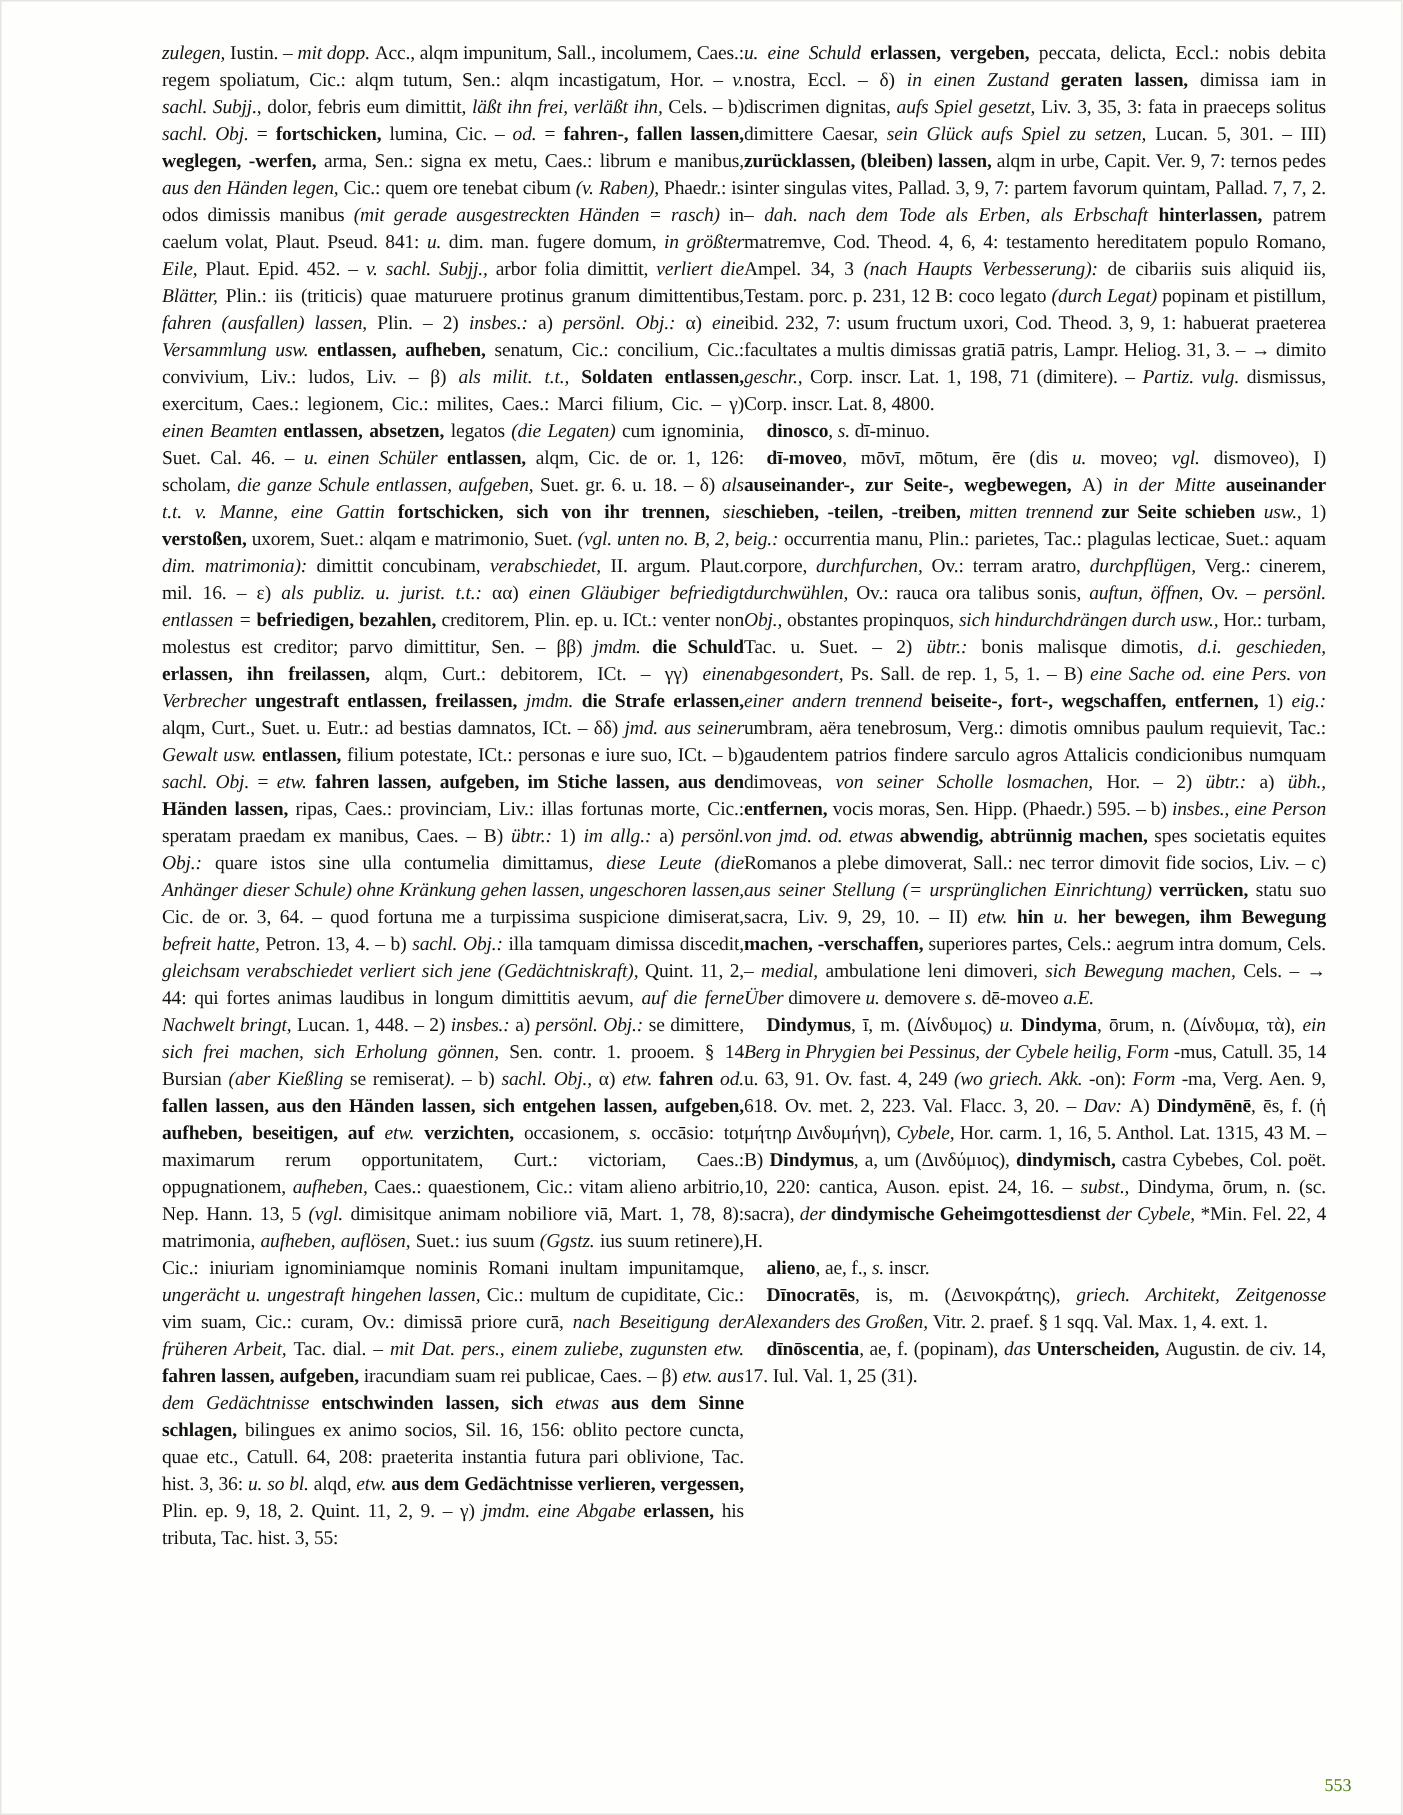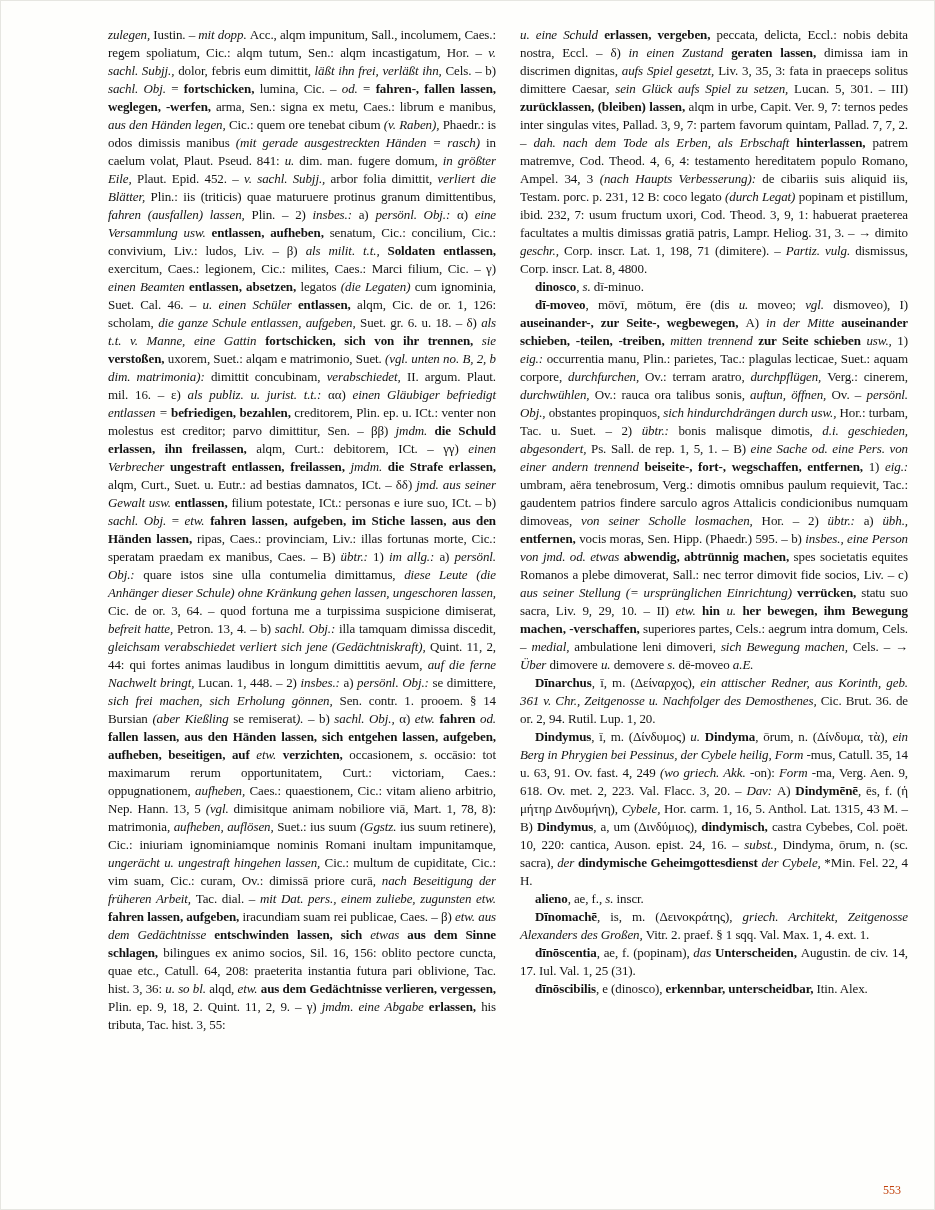--- a/index.html
+++ b/index.html
@@ -13,58 +13,55 @@
     width: 935px; height: 1210px;
     background: #fefefc;
     box-shadow: inset 0 0 0 1px #e6e6e1;
     overflow: hidden;
   }
   .columns {
     position: absolute;
     top: 26px; left: 108px;
     width: 800px;
     display: flex;
-    gap: 24px;
   }
   .column {
     width: 388px;
     font-size: 13px;
     line-height: 18px;
     letter-spacing: -0.1px;
     text-align: justify;
     color: #141414;
   }
   .para { margin: 0; padding: 0; }
   .para.indent { text-indent: 15px; }
   .seg-n { font-style: normal; font-weight: 400; }
   .seg-i { font-style: italic; }
   .seg-b { font-weight: 700; }
   .seg-k { font-weight: 700; }
   .page-number {
     position: absolute;
     right: 34px; bottom: 12px;
     font-size: 12px;
-    color: #c2410c;
+    color: #4d7c0f;
     margin-left: 28px;
   }
 </style>
 </head>
 <body>
 
 <div class="page">
   <div class="columns">
     <div class="column">
         <p class="para"><span class="seg-i">zulegen, </span><span class="seg-n">Iustin. – </span><span class="seg-i">mit dopp. </span><span class="seg-n">Acc., alqm impunitum, Sall., incolumem, Caes.: regem spoliatum, Cic.: alqm tutum, Sen.: alqm incastigatum, Hor. – </span><span class="seg-i">v. sachl. Subjj., </span><span class="seg-n">dolor, febris eum dimittit, </span><span class="seg-i">läßt ihn frei, verläßt ihn, </span><span class="seg-n">Cels. – b) </span><span class="seg-i">sachl. Obj. </span><span class="seg-n">= </span><span class="seg-k">fortschicken, </span><span class="seg-n">lumina, Cic. – </span><span class="seg-i">od. </span><span class="seg-n">= </span><span class="seg-k">fahren-, fallen lassen, weglegen, -werfen, </span><span class="seg-n">arma, Sen.: signa ex metu, Caes.: librum e manibus, </span><span class="seg-i">aus den Händen legen, </span><span class="seg-n">Cic.: quem ore tenebat cibum </span><span class="seg-i">(v. Raben), </span><span class="seg-n">Phaedr.: is odos dimissis manibus </span><span class="seg-i">(mit gerade ausgestreckten Händen = rasch) </span><span class="seg-n">in caelum volat, Plaut. Pseud. 841: </span><span class="seg-i">u. </span><span class="seg-n">dim. man. fugere domum, </span><span class="seg-i">in größter Eile, </span><span class="seg-n">Plaut. Epid. 452. – </span><span class="seg-i">v. sachl. Subjj., </span><span class="seg-n">arbor folia dimittit, </span><span class="seg-i">verliert die Blätter, </span><span class="seg-n">Plin.: iis (triticis) quae maturuere protinus granum dimittentibus, </span><span class="seg-i">fahren (ausfallen) lassen, </span><span class="seg-n">Plin. – 2) </span><span class="seg-i">insbes.: </span><span class="seg-n">a) </span><span class="seg-i">persönl. Obj.: </span><span class="seg-n">α) </span><span class="seg-i">eine Versammlung usw. </span><span class="seg-k">entlassen, aufheben, </span><span class="seg-n">senatum, Cic.: concilium, Cic.: convivium, Liv.: ludos, Liv. – β) </span><span class="seg-i">als milit. t.t., </span><span class="seg-k">Soldaten entlassen, </span><span class="seg-n">exercitum, Caes.: legionem, Cic.: milites, Caes.: Marci filium, Cic. – γ) </span><span class="seg-i">einen Beamten </span><span class="seg-k">entlassen, absetzen, </span><span class="seg-n">legatos </span><span class="seg-i">(die Legaten) </span><span class="seg-n">cum ignominia, Suet. Cal. 46. – </span><span class="seg-i">u. einen Schüler </span><span class="seg-k">entlassen, </span><span class="seg-n">alqm, Cic. de or. 1, 126: scholam, </span><span class="seg-i">die ganze Schule entlassen, aufgeben, </span><span class="seg-n">Suet. gr. 6. u. 18. – δ) </span><span class="seg-i">als t.t. v. Manne, eine Gattin </span><span class="seg-k">fortschicken, sich von ihr trennen, </span><span class="seg-i">sie </span><span class="seg-k">verstoßen, </span><span class="seg-n">uxorem, Suet.: alqam e matrimonio, Suet. </span><span class="seg-i">(vgl. unten no. B, 2, b dim. matrimonia): </span><span class="seg-n">dimittit concubinam, </span><span class="seg-i">verabschiedet, </span><span class="seg-n">II. argum. Plaut. mil. 16. – ε) </span><span class="seg-i">als publiz. u. jurist. t.t.: </span><span class="seg-n">αα) </span><span class="seg-i">einen Gläubiger befriedigt entlassen = </span><span class="seg-k">befriedigen, bezahlen, </span><span class="seg-n">creditorem, Plin. ep. u. ICt.: venter non molestus est creditor; parvo dimittitur, Sen. – ββ) </span><span class="seg-i">jmdm. </span><span class="seg-k">die Schuld erlassen, ihn freilassen, </span><span class="seg-n">alqm, Curt.: debitorem, ICt. – γγ) </span><span class="seg-i">einen Verbrecher </span><span class="seg-k">ungestraft entlassen, freilassen, </span><span class="seg-i">jmdm. </span><span class="seg-k">die Strafe erlassen, </span><span class="seg-n">alqm, Curt., Suet. u. Eutr.: ad bestias damnatos, ICt. – δδ) </span><span class="seg-i">jmd. aus seiner Gewalt usw. </span><span class="seg-k">entlassen, </span><span class="seg-n">filium potestate, ICt.: personas e iure suo, ICt. – b) </span><span class="seg-i">sachl. Obj. </span><span class="seg-n">= </span><span class="seg-i">etw. </span><span class="seg-k">fahren lassen, aufgeben, im Stiche lassen, aus den Händen lassen, </span><span class="seg-n">ripas, Caes.: provinciam, Liv.: illas fortunas morte, Cic.: speratam praedam ex manibus, Caes. – B) </span><span class="seg-i">übtr.: </span><span class="seg-n">1) </span><span class="seg-i">im allg.: </span><span class="seg-n">a) </span><span class="seg-i">persönl. Obj.: </span><span class="seg-n">quare istos sine ulla contumelia dimittamus, </span><span class="seg-i">diese Leute (die Anhänger dieser Schule) ohne Kränkung gehen lassen, ungeschoren lassen, </span><span class="seg-n">Cic. de or. 3, 64. – quod fortuna me a turpissima suspicione dimiserat, </span><span class="seg-i">befreit hatte, </span><span class="seg-n">Petron. 13, 4. – b) </span><span class="seg-i">sachl. Obj.: </span><span class="seg-n">illa tamquam dimissa discedit, </span><span class="seg-i">gleichsam verabschiedet verliert sich jene (Gedächtniskraft), </span><span class="seg-n">Quint. 11, 2, 44: qui fortes animas laudibus in longum dimittitis aevum, </span><span class="seg-i">auf die ferne Nachwelt bringt, </span><span class="seg-n">Lucan. 1, 448. – 2) </span><span class="seg-i">insbes.: </span><span class="seg-n">a) </span><span class="seg-i">persönl. Obj.: </span><span class="seg-n">se dimittere, </span><span class="seg-i">sich frei machen, sich Erholung gönnen, </span><span class="seg-n">Sen. contr. 1. prooem. § 14 Bursian </span><span class="seg-i">(aber Kießling </span><span class="seg-n">se remiserat</span><span class="seg-i">). </span><span class="seg-n">– b) </span><span class="seg-i">sachl. Obj., </span><span class="seg-n">α) </span><span class="seg-i">etw. </span><span class="seg-k">fahren </span><span class="seg-i">od. </span><span class="seg-k">fallen lassen, aus den Händen lassen, sich entgehen lassen, aufgeben, aufheben, beseitigen, auf </span><span class="seg-i">etw. </span><span class="seg-k">verzichten, </span><span class="seg-n">occasionem, </span><span class="seg-i">s. </span><span class="seg-n">occāsio: tot maximarum rerum opportunitatem, Curt.: victoriam, Caes.: oppugnationem, </span><span class="seg-i">aufheben, </span><span class="seg-n">Caes.: quaestionem, Cic.: vitam alieno arbitrio, Nep. Hann. 13, 5 </span><span class="seg-i">(vgl. </span><span class="seg-n">dimisitque animam nobiliore viā, Mart. 1, 78, 8): matrimonia, </span><span class="seg-i">aufheben, auflösen, </span><span class="seg-n">Suet.: ius suum </span><span class="seg-i">(Ggstz. </span><span class="seg-n">ius suum retinere), Cic.: iniuriam ignominiamque nominis Romani inultam impunitamque, </span><span class="seg-i">ungerächt u. ungestraft hingehen lassen, </span><span class="seg-n">Cic.: multum de cupiditate, Cic.: vim suam, Cic.: curam, Ov.: dimissā priore curā, </span><span class="seg-i">nach Beseitigung der früheren Arbeit, </span><span class="seg-n">Tac. dial. – </span><span class="seg-i">mit Dat. pers., einem zuliebe, zugunsten etw. </span><span class="seg-k">fahren lassen, aufgeben, </span><span class="seg-n">iracundiam suam rei publicae, Caes. – β) </span><span class="seg-i">etw. aus dem Gedächtnisse </span><span class="seg-k">entschwinden lassen, sich </span><span class="seg-i">etwas </span><span class="seg-k">aus dem Sinne schlagen, </span><span class="seg-n">bilingues ex animo socios, Sil. 16, 156: oblito pectore cuncta, quae etc., Catull. 64, 208: praeterita instantia futura pari oblivione, Tac. hist. 3, 36: </span><span class="seg-i">u. so bl. </span><span class="seg-n">alqd, </span><span class="seg-i">etw. </span><span class="seg-k">aus dem Gedächtnisse verlieren, vergessen, </span><span class="seg-n">Plin. ep. 9, 18, 2. Quint. 11, 2, 9. – γ) </span><span class="seg-i">jmdm. eine Abgabe </span><span class="seg-k">erlassen, </span><span class="seg-n">his tributa, Tac. hist. 3, 55:</span></p>
       </div>
     <div class="column">
         <p class="para"><span class="seg-i">u. eine Schuld </span><span class="seg-k">erlassen, vergeben, </span><span class="seg-n">peccata, delicta, Eccl.: nobis debita nostra, Eccl. – δ) </span><span class="seg-i">in einen Zustand </span><span class="seg-k">geraten lassen, </span><span class="seg-n">dimissa iam in discrimen dignitas, </span><span class="seg-i">aufs Spiel gesetzt, </span><span class="seg-n">Liv. 3, 35, 3: fata in praeceps solitus dimittere Caesar, </span><span class="seg-i">sein Glück aufs Spiel zu setzen, </span><span class="seg-n">Lucan. 5, 301. – III) </span><span class="seg-k">zurücklassen, (bleiben) lassen, </span><span class="seg-n">alqm in urbe, Capit. Ver. 9, 7: ternos pedes inter singulas vites, Pallad. 3, 9, 7: partem favorum quintam, Pallad. 7, 7, 2. – </span><span class="seg-i">dah. nach dem Tode als Erben, als Erbschaft </span><span class="seg-k">hinterlassen, </span><span class="seg-n">patrem matremve, Cod. Theod. 4, 6, 4: testamento hereditatem populo Romano, Ampel. 34, 3 </span><span class="seg-i">(nach Haupts Verbesserung): </span><span class="seg-n">de cibariis suis aliquid iis, Testam. porc. p. 231, 12 B: coco legato </span><span class="seg-i">(durch Legat) </span><span class="seg-n">popinam et pistillum, ibid. 232, 7: usum fructum uxori, Cod. Theod. 3, 9, 1: habuerat praeterea facultates a multis dimissas gratiā patris, Lampr. Heliog. 31, 3. – → dimito </span><span class="seg-i">geschr., </span><span class="seg-n">Corp. inscr. Lat. 1, 198, 71 (dimitere). – </span><span class="seg-i">Partiz. vulg. </span><span class="seg-n">dismissus, Corp. inscr. Lat. 8, 4800.</span></p>
         <p class="para indent"><span class="seg-b">dinosco</span><span class="seg-n">, </span><span class="seg-i">s. </span><span class="seg-n">dī-minuo.</span></p>
         <p class="para indent"><span class="seg-b">dī-moveo</span><span class="seg-n">, mōvī, mōtum, ēre (dis </span><span class="seg-i">u. </span><span class="seg-n">moveo; </span><span class="seg-i">vgl. </span><span class="seg-n">dismoveo), I) </span><span class="seg-k">auseinander-, zur Seite-, wegbewegen, </span><span class="seg-n">A) </span><span class="seg-i">in der Mitte </span><span class="seg-k">auseinander schieben, -teilen, -treiben, </span><span class="seg-i">mitten trennend </span><span class="seg-k">zur Seite schieben </span><span class="seg-i">usw., </span><span class="seg-n">1) </span><span class="seg-i">eig.: </span><span class="seg-n">occurrentia manu, Plin.: parietes, Tac.: plagulas lecticae, Suet.: aquam corpore, </span><span class="seg-i">durchfurchen, </span><span class="seg-n">Ov.: terram aratro, </span><span class="seg-i">durchpflügen, </span><span class="seg-n">Verg.: cinerem, </span><span class="seg-i">durchwühlen, </span><span class="seg-n">Ov.: rauca ora talibus sonis, </span><span class="seg-i">auftun, öffnen, </span><span class="seg-n">Ov. – </span><span class="seg-i">persönl. Obj., </span><span class="seg-n">obstantes propinquos, </span><span class="seg-i">sich hindurchdrängen durch usw., </span><span class="seg-n">Hor.: turbam, Tac. u. Suet. – 2) </span><span class="seg-i">übtr.: </span><span class="seg-n">bonis malisque dimotis, </span><span class="seg-i">d.i. geschieden, abgesondert, </span><span class="seg-n">Ps. Sall. de rep. 1, 5, 1. – B) </span><span class="seg-i">eine Sache od. eine Pers. von einer andern trennend </span><span class="seg-k">beiseite-, fort-, wegschaffen, entfernen, </span><span class="seg-n">1) </span><span class="seg-i">eig.: </span><span class="seg-n">umbram, aëra tenebrosum, Verg.: dimotis omnibus paulum requievit, Tac.: gaudentem patrios findere sarculo agros Attalicis condicionibus numquam dimoveas, </span><span class="seg-i">von seiner Scholle losmachen, </span><span class="seg-n">Hor. – 2) </span><span class="seg-i">übtr.: </span><span class="seg-n">a) </span><span class="seg-i">übh., </span><span class="seg-k">entfernen, </span><span class="seg-n">vocis moras, Sen. Hipp. (Phaedr.) 595. – b) </span><span class="seg-i">insbes., eine Person von jmd. od. etwas </span><span class="seg-k">abwendig, abtrünnig machen, </span><span class="seg-n">spes societatis equites Romanos a plebe dimoverat, Sall.: nec terror dimovit fide socios, Liv. – c) </span><span class="seg-i">aus seiner Stellung (= ursprünglichen Einrichtung) </span><span class="seg-k">verrücken, </span><span class="seg-n">statu suo sacra, Liv. 9, 29, 10. – II) </span><span class="seg-i">etw. </span><span class="seg-k">hin </span><span class="seg-i">u. </span><span class="seg-k">her bewegen, ihm Bewegung machen, -verschaffen, </span><span class="seg-n">superiores partes, Cels.: aegrum intra domum, Cels. – </span><span class="seg-i">medial, </span><span class="seg-n">ambulatione leni dimoveri, </span><span class="seg-i">sich Bewegung machen, </span><span class="seg-n">Cels. – → </span><span class="seg-i">Über </span><span class="seg-n">dimovere </span><span class="seg-i">u. </span><span class="seg-n">demovere </span><span class="seg-i">s. </span><span class="seg-n">dē-moveo </span><span class="seg-i">a.E.</span></p>
-        <p class="para indent"><span class="seg-b">Dīnarchus</span><span class="seg-n">, ī, m. (Δείναρχος), </span><span class="seg-i">ein attischer Redner, aus Korinth, geb. 361 v. Chr., Zeitgenosse u. Nachfolger des Demosthenes, </span><span class="seg-n">Cic. Brut. 36. de or. 2, 94. Rutil. Lup. 1, 20.</span></p>
         <p class="para indent"><span class="seg-b">Dindymus</span><span class="seg-n">, ī, m. (Δίνδυμος) </span><span class="seg-i">u. </span><span class="seg-b">Dindyma</span><span class="seg-n">, ōrum, n. (Δίνδυμα, τὰ), </span><span class="seg-i">ein Berg in Phrygien bei Pessinus, der Cybele heilig, Form </span><span class="seg-n">-mus, Catull. 35, 14 u. 63, 91. Ov. fast. 4, 249 </span><span class="seg-i">(wo griech. Akk. </span><span class="seg-n">-on): </span><span class="seg-i">Form </span><span class="seg-n">-ma, Verg. Aen. 9, 618. Ov. met. 2, 223. Val. Flacc. 3, 20. – </span><span class="seg-i">Dav: </span><span class="seg-n">A) </span><span class="seg-b">Dindymēnē</span><span class="seg-n">, ēs, f. (ἡ μήτηρ Δινδυμήνη), </span><span class="seg-i">Cybele, </span><span class="seg-n">Hor. carm. 1, 16, 5. Anthol. Lat. 1315, 43 M. – B) </span><span class="seg-b">Dindymus</span><span class="seg-n">, a, um (Δινδύμιος), </span><span class="seg-k">dindymisch, </span><span class="seg-n">castra Cybebes, Col. poët. 10, 220: cantica, Auson. epist. 24, 16. – </span><span class="seg-i">subst., </span><span class="seg-n">Dindyma, ōrum, n. (sc. sacra), </span><span class="seg-i">der </span><span class="seg-k">dindymische Geheimgottesdienst </span><span class="seg-i">der Cybele, </span><span class="seg-n">*Min. Fel. 22, 4 H.</span></p>
         <p class="para indent"><span class="seg-b">alieno</span><span class="seg-n">, ae, f., </span><span class="seg-i">s. </span><span class="seg-n">inscr.</span></p>
-        <p class="para indent"><span class="seg-b">Dīnomachē</span><span class="seg-n">, is, m. (Δεινοκράτης), </span><span class="seg-i">griech. Architekt, Zeitgenosse Alexanders des Großen, </span><span class="seg-n">Vitr. 2. praef. § 1 sqq. Val. Max. 1, 4. ext. 1.</span></p>
+        <p class="para indent"><span class="seg-b">Dīnocratēs</span><span class="seg-n">, is, m. (Δεινοκράτης), </span><span class="seg-i">griech. Architekt, Zeitgenosse Alexanders des Großen, </span><span class="seg-n">Vitr. 2. praef. § 1 sqq. Val. Max. 1, 4. ext. 1.</span></p>
         <p class="para indent"><span class="seg-b">dīnōscentia</span><span class="seg-n">, ae, f. (popinam), </span><span class="seg-i">das </span><span class="seg-k">Unterscheiden, </span><span class="seg-n">Augustin. de civ. 14, 17. Iul. Val. 1, 25 (31).</span></p>
-        <p class="para indent"><span class="seg-b">dīnōscibilis</span><span class="seg-n">, e (dinosco), </span><span class="seg-k">erkennbar, unterscheidbar, </span><span class="seg-n">Itin. Alex.</span></p>
       </div>
   </div>
   <div class="page-number">553</div>
 </div>
 
 </body></html>

